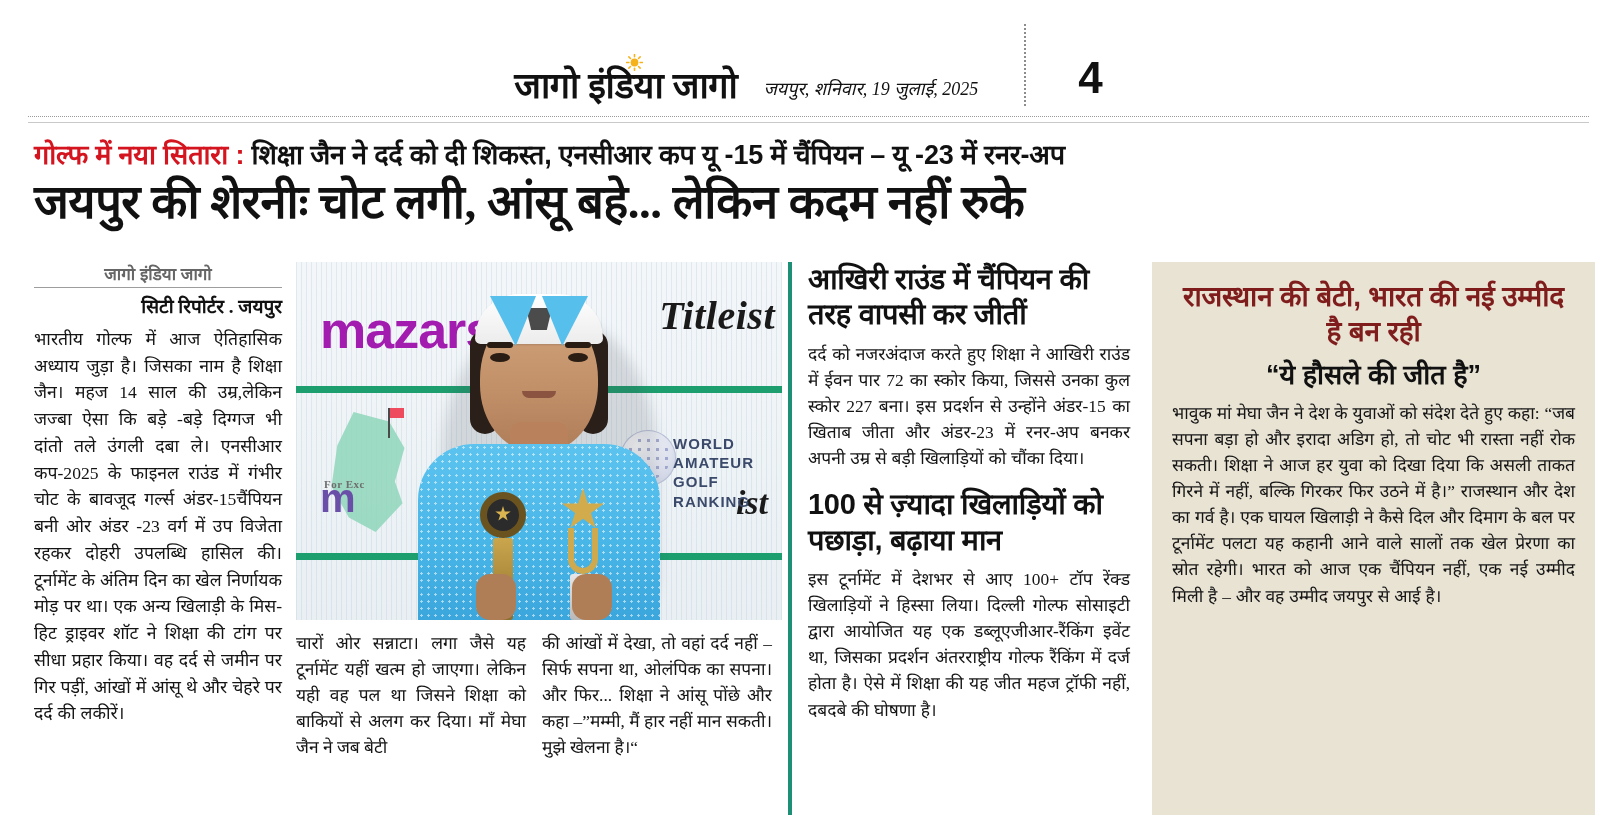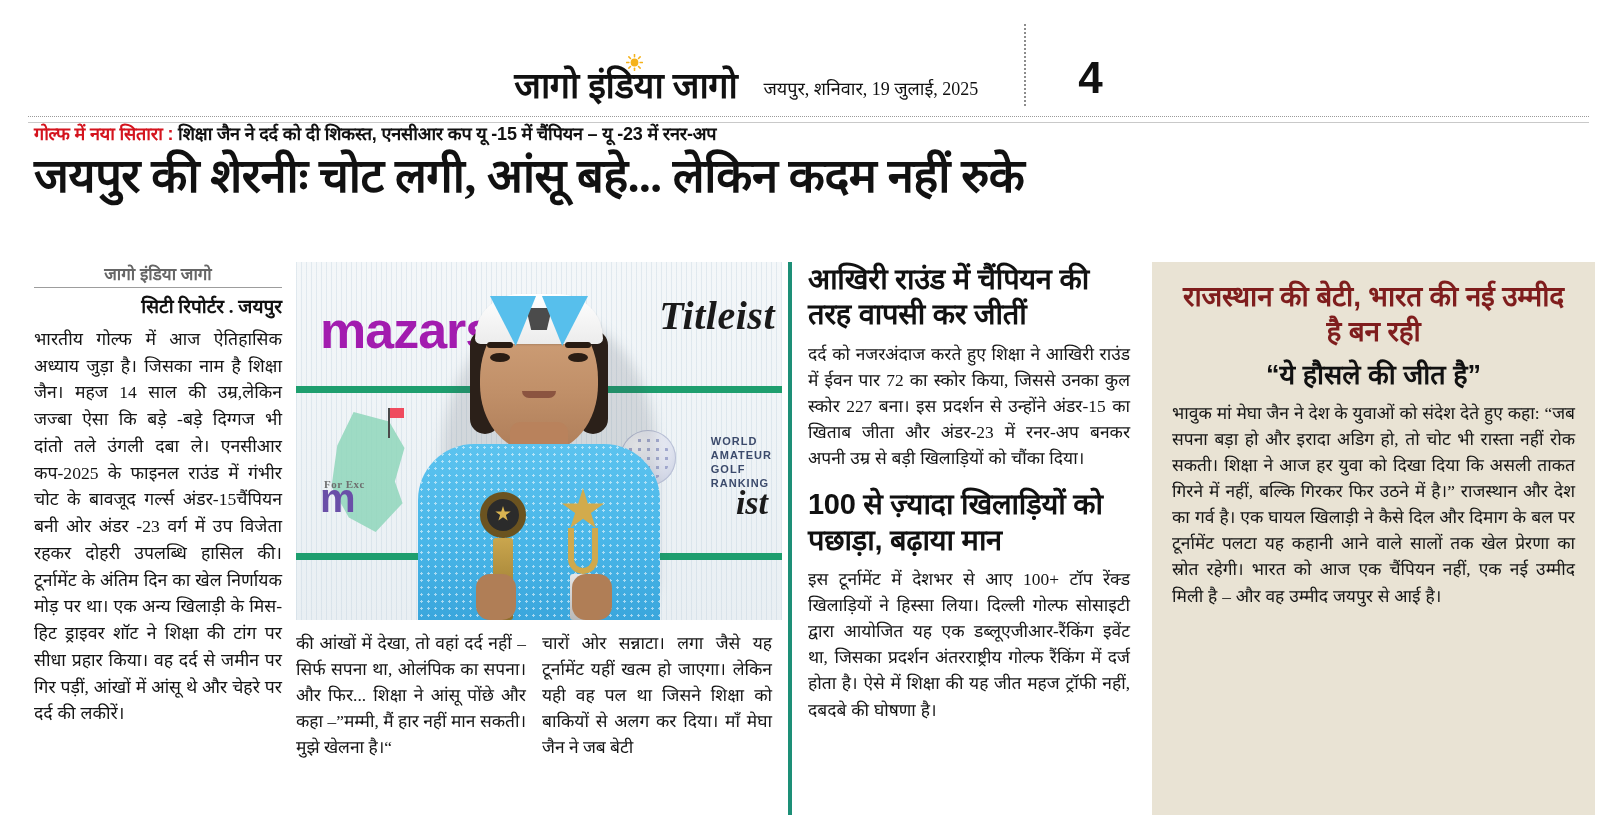--- a/index.html
+++ b/index.html
@@ -45,20 +45,21 @@
     top: -14px;
     width: 17px;
     height: 17px;
   }
   .dateline {
     font-family: "Liberation Serif", "DejaVu Serif", serif;
     font-size: 18px;
     color: #111111;
     padding-bottom: 6px;
     white-space: nowrap;
+    font-style: italic;
   }
   .dotted-sep {
     width: 0;
     border-left: 2px dotted #8c8c8c;
     height: 82px;
     margin: 0 26px 0 20px;
     align-self: flex-start;
     margin-top: 12px;
   }
   .page-no {
@@ -77,24 +78,24 @@
   }
   .rule-top2 {
     position: absolute;
     left: 28px; right: 28px;
     top: 122px;
     border-top: 1px solid #c9c9c9;
   }
 
   
   .kicker {
-    margin: 12px 30px 0 34px;
-    font-family: "Liberation Sans", "DejaVu Sans", sans-serif;
-    font-weight: bold;
-    font-size: 18px;
+    margin: 28px 30px 0 34px;
+    font-family: "Liberation Sans", "DejaVu Sans", sans-serif;
+    font-weight: bold;
+    font-size: 27px;
     line-height: 1.15;
     white-space: nowrap;
     letter-spacing: -0.2px;
   }
   .kicker .red { color: #d4141e; }
   .kicker .blk { color: #111111; }
 
   .headline {
     margin: 6px 30px 0 34px;
     font-family: "Liberation Serif", "DejaVu Serif", serif;
@@ -187,23 +188,23 @@
     font-size: 40px; color: #1a1a1a;
     letter-spacing: 0.5px;
   }
   .logo-titleist2 {
     position: absolute; right: 14px; top: 222px;
     font-family: "Liberation Serif", "DejaVu Serif", serif;
     font-style: italic; font-weight: bold;
     font-size: 34px; color: #1a1a1a;
   }
   .wagr {
-    position: absolute; right: 10px; top: 172px;
-    font-family: "Liberation Sans", "DejaVu Sans", sans-serif;
-    font-size: 11px; font-weight: bold; color: #3b4a6b;
+    position: absolute; right: 28px; top: 172px;
+    font-family: "Liberation Sans", "DejaVu Sans", sans-serif;
+    font-size: 15px; font-weight: bold; color: #3b4a6b;
     line-height: 1.28; letter-spacing: 1px;
   }
   .wagr-ball {
     position: absolute; right: 106px; top: 168px;
     width: 56px; height: 56px; border-radius: 50%;
     background:
       radial-gradient(circle at 30% 28%, #ffffff 0%, #dfe3ef 60%, #c3c9dd 100%);
     box-shadow: inset 0 0 0 1px #b9c0d6;
   }
   .wagr-ball::after {
@@ -490,22 +491,22 @@
           <div class="t2-base"></div>
           <div class="t2-arms"></div>
           <div class="t2-star"></div>
         </div>
         <div class="p-hand-l"></div>
         <div class="p-hand-r"></div>
       </div>
     </div>
 
     <div class="caption-cols">
+      <div class="caption-col">चारों ओर सन्नाटा। लगा जैसे यह टूर्नामेंट यहीं खत्म हो जाएगा। लेकिन यही वह पल था जिसने शिक्षा को बाकियों से अलग कर दिया। माँ  मेघा जैन ने जब बेटी</div>
       <div class="caption-col">की आंखों में देखा, तो वहां दर्द नहीं – सिर्फ सपना था, ओलंपिक का सपना। और फिर... शिक्षा ने आंसू पोंछे और कहा –”मम्मी, मैं हार नहीं मान सकती। मुझे खेलना है।“</div>
-      <div class="caption-col">चारों ओर सन्नाटा। लगा जैसे यह टूर्नामेंट यहीं खत्म हो जाएगा। लेकिन यही वह पल था जिसने शिक्षा को बाकियों से अलग कर दिया। माँ  मेघा जैन ने जब बेटी</div>
     </div>
   </div>
 
   <div class="col3">
     <div class="sub-head">आखिरी राउंड में चैंपियन की तरह वापसी कर जीतीं</div>
     <div class="body-just">दर्द को नजरअंदाज करते हुए शिक्षा ने आखिरी राउंड में ईवन पार 72 का स्कोर किया, जिससे उनका कुल स्कोर 227 बना। इस प्रदर्शन से उन्होंने अंडर-15 का खिताब जीता और अंडर-23 में रनर-अप बनकर अपनी उम्र से बड़ी खिलाड़ियों को चौंका दिया।</div>
     <div class="gap-sm"></div>
     <div class="sub-head">100 से ज़्यादा खिलाड़ियों को पछाड़ा, बढ़ाया मान</div>
     <div class="body-just">इस टूर्नामेंट में देशभर से आए 100+ टॉप रेंक्ड खिलाड़ियों ने हिस्सा लिया। दिल्ली गोल्फ सोसाइटी द्वारा आयोजित यह एक डब्लूएजीआर-रैंकिंग इवेंट था, जिसका प्रदर्शन अंतरराष्ट्रीय गोल्फ रैंकिंग में दर्ज होता है। ऐसे में शिक्षा की यह जीत महज ट्रॉफी नहीं, दबदबे की घोषणा है।</div>
   </div>

